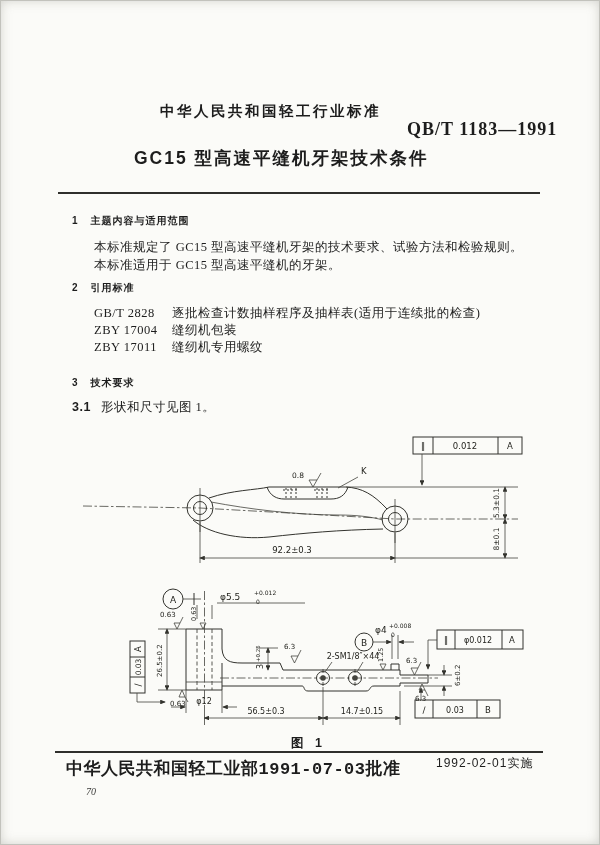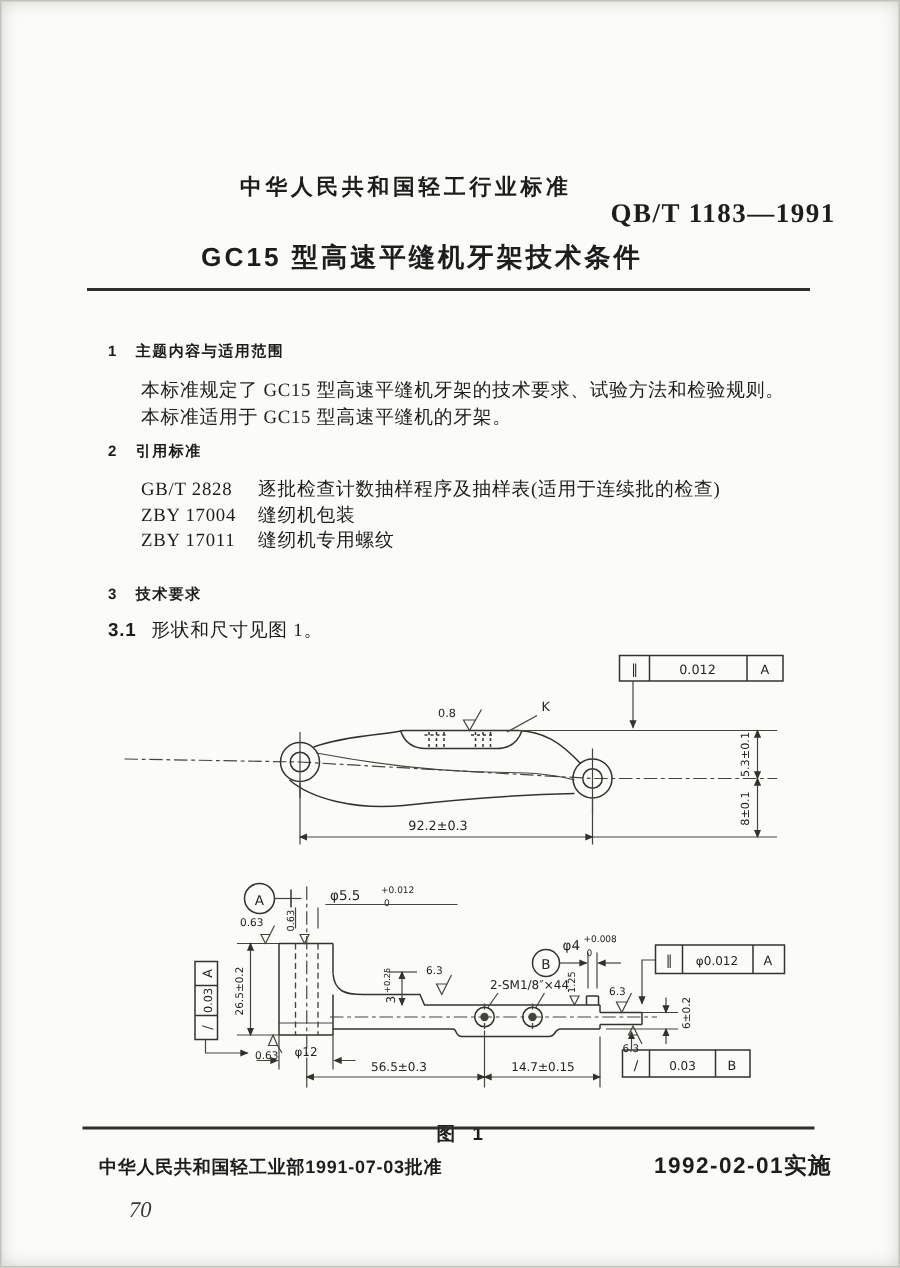--- a/index.html
+++ b/index.html
@@ -1,31 +1,31 @@
 <!DOCTYPE html>
 <html><head>
 <meta charset="utf-8">
 <style>
   html,body{margin:0;padding:0;background:#cfcfcb;}
   .page{position:relative;width:600px;height:845px;background:#fbfbf8;overflow:hidden;
         box-shadow:inset 0 0 0 1px #c2c2bc, inset 0 0 12px rgba(120,120,110,.35);
         font-family:"Liberation Serif", serif;color:#1d1d1d;}
-  .abs{position:absolute;white-space:nowrap;margin-top:13px;}
+  .abs{position:absolute;white-space:nowrap;}
   .hdr{font-family:"Liberation Sans", sans-serif;font-weight:bold;font-size:14.5px;letter-spacing:2.5px;}
   .stdno{font-family:"Liberation Serif", serif;font-weight:bold;font-size:18px;letter-spacing:1px;}
   .title{font-family:"Liberation Sans", sans-serif;font-weight:bold;font-size:17.5px;letter-spacing:2px;}
   .rule{position:absolute;background:#2f2f2c;}
   .h2{font-family:"Liberation Sans", sans-serif;font-weight:bold;font-size:10px;letter-spacing:1px;}
   .h2 .no{margin-right:12px;}
   .body-t{font-size:12.5px;letter-spacing:.5px;}
   .ref .code{display:inline-block;width:78px;}
   .cap{font-family:"Liberation Sans", sans-serif;font-weight:bold;font-size:12.5px;letter-spacing:4px;}
-  .foot-l{font-family:Liberation Sans, sans-serif;font-weight:bold;font-size:12px;letter-spacing:.5px;}
-  .foot-r{font-family:"Liberation Sans", sans-serif;font-weight:bold;font-size:15px;letter-spacing:1px;}
-  .pgno{font-size:15px;color:#3a3a38;font-style:italic;}
+  .foot-l{font-family:Liberation Mono, monospace;font-weight:bold;font-size:17px;letter-spacing:.5px;}
+  .foot-r{font-family:"Liberation Sans", sans-serif;font-weight:normal;font-size:12px;letter-spacing:1px;}
+  .pgno{font-size:10px;color:#3a3a38;font-style:italic;}
   svg{position:absolute;overflow:visible;}
   svg text{font-family:"DejaVu Sans", sans-serif;fill:#24241f;}
   .ln{stroke:#33332e;stroke-width:1;fill:none;}
   .thin{stroke:#44443e;stroke-width:.8;fill:none;}
   .cl{stroke:#44443e;stroke-width:.8;fill:none;stroke-dasharray:9 2.5 2.5 2.5;}
   .hid{stroke:#44443e;stroke-width:.9;fill:none;stroke-dasharray:4 2.5;}
   .ser{stroke:#33332e;stroke-width:1;fill:none;stroke-dasharray:2 2;}
 </style>
 </head>
 <body>

